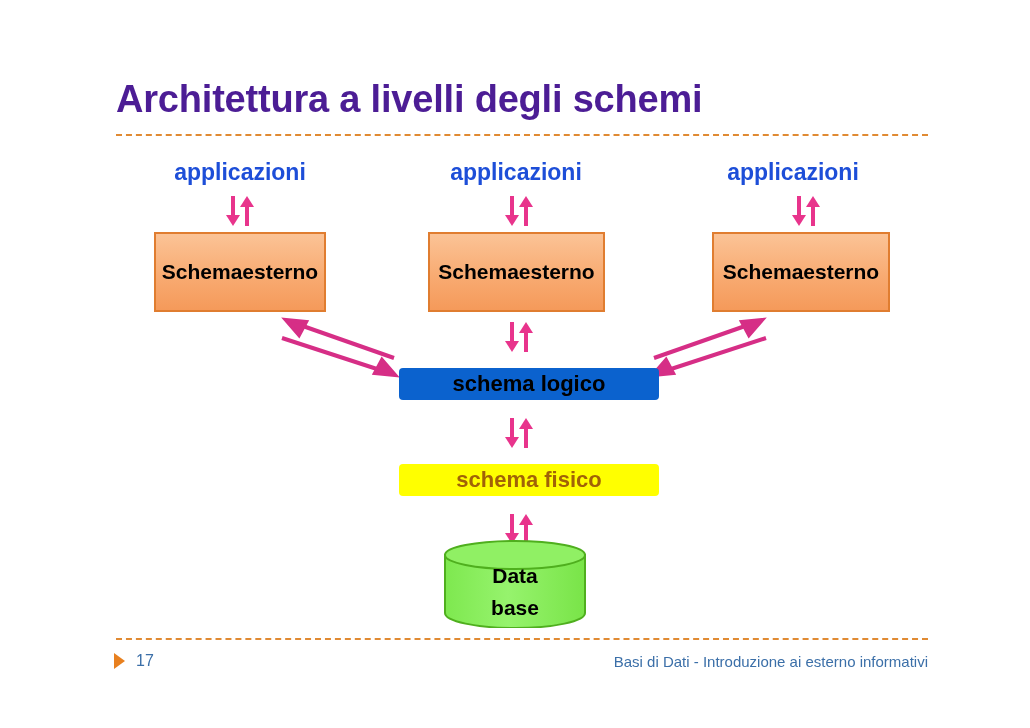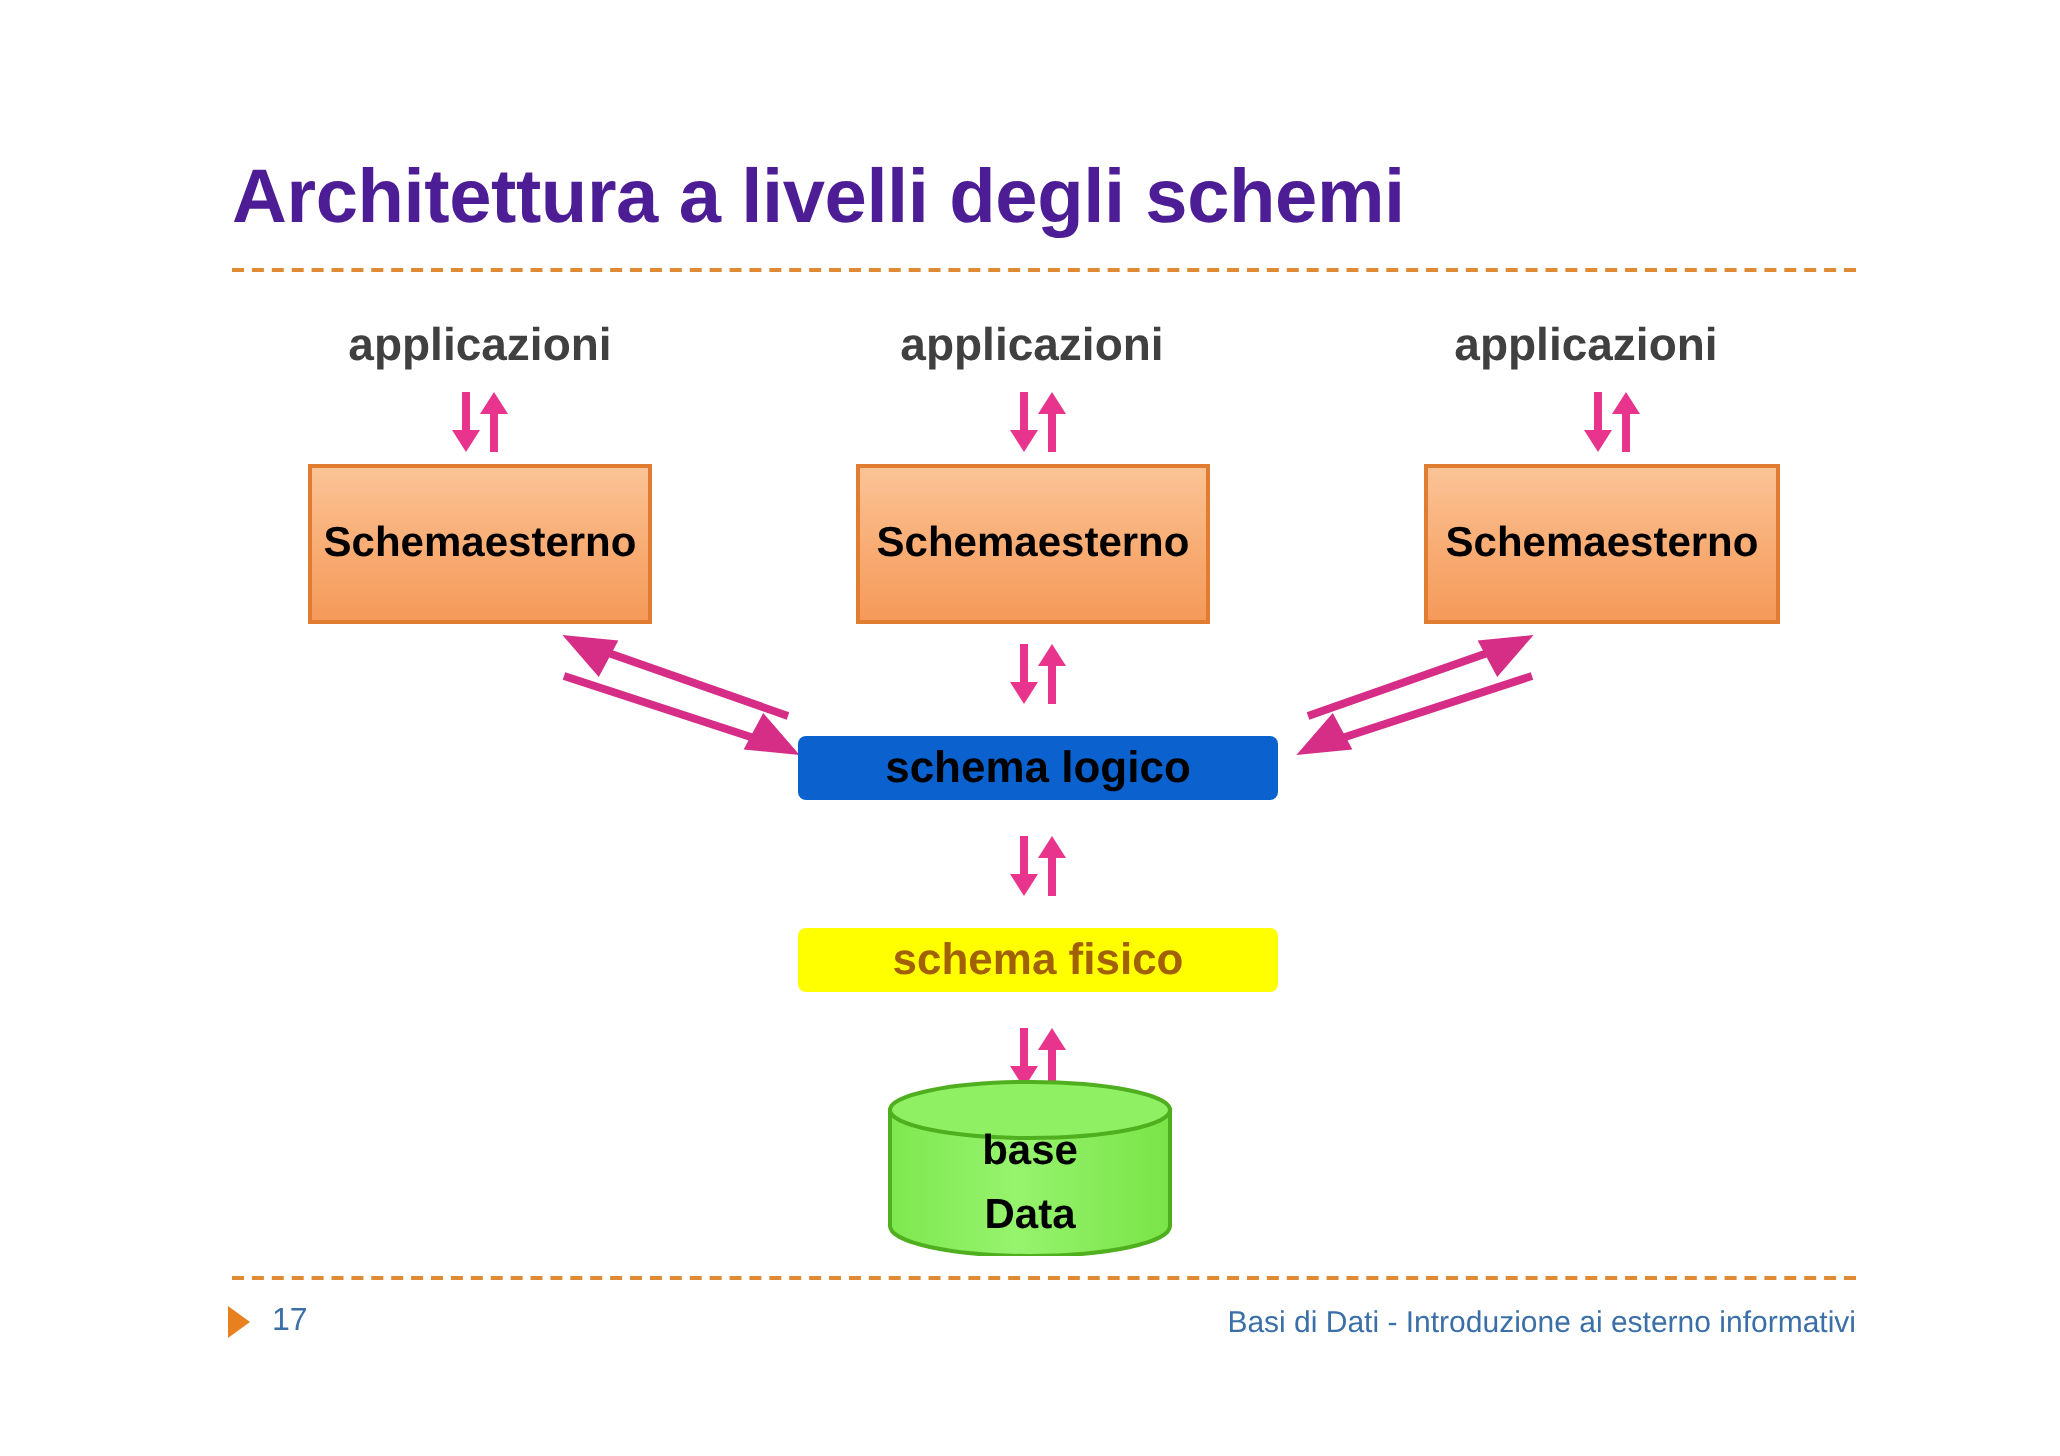--- a/index.html
+++ b/index.html
@@ -42,21 +42,21 @@
   #rule-bottom { top: 638px; }
 
   
   .app-label {
     position: absolute;
     top: 159px;
     width: 230px;
     text-align: center;
     font-size: 23px;
     font-weight: bold;
-    color: #404040;
+    color: #1d4ed8;
     white-space: nowrap;
   }
   #app-label-1 { left: 125px; }
   #app-label-2 { left: 401px; }
   #app-label-3 { left: 678px; }
 
   
   .ext-box {
     position: absolute;
     top: 232px;
@@ -77,21 +77,21 @@
     color: #000000;
   }
   #ext-box-1 { left: 154px; }
   #ext-box-2 { left: 428px; width: 177px; }
   #ext-box-3 { left: 712px; width: 178px; }
 
   
   .flat-box {
     position: absolute;
     left: 399px;
-    width: 240px;
+    width: 260px;
     height: 32px;
     border-radius: 4px;
     display: flex;
     align-items: center;
     justify-content: center;
     font-size: 22px;
     font-weight: bold;
     white-space: nowrap;
   }
   #logic-box {
@@ -299,22 +299,22 @@
           <stop offset="0%" stop-color="#7ee84f"></stop>
           <stop offset="45%" stop-color="#96f36d"></stop>
           <stop offset="100%" stop-color="#79e448"></stop>
         </linearGradient>
       </defs>
       <path d="M1,15 L1,73 A70,15 0 0 0 141,73 L141,15 Z" fill="url(#cylGrad)" stroke="#4faf1e" stroke-width="2"></path>
       <ellipse cx="71" cy="15" rx="70" ry="14" fill="#90f064" stroke="#4faf1e" stroke-width="2"></ellipse>
     </svg>
   </div>
   <div id="db-label">
+    <div>Data</div>
     <div>base</div>
-    <div>Data</div>
   </div>
 
   <div id="rule-bottom" class="dashed-rule"></div>
 
   <div id="footer-bullet"></div>
   <div id="footer-page">17</div>
   <div id="footer-note">Basi di Dati - Introduzione ai esterno informativi</div>
 
 </div>
 

